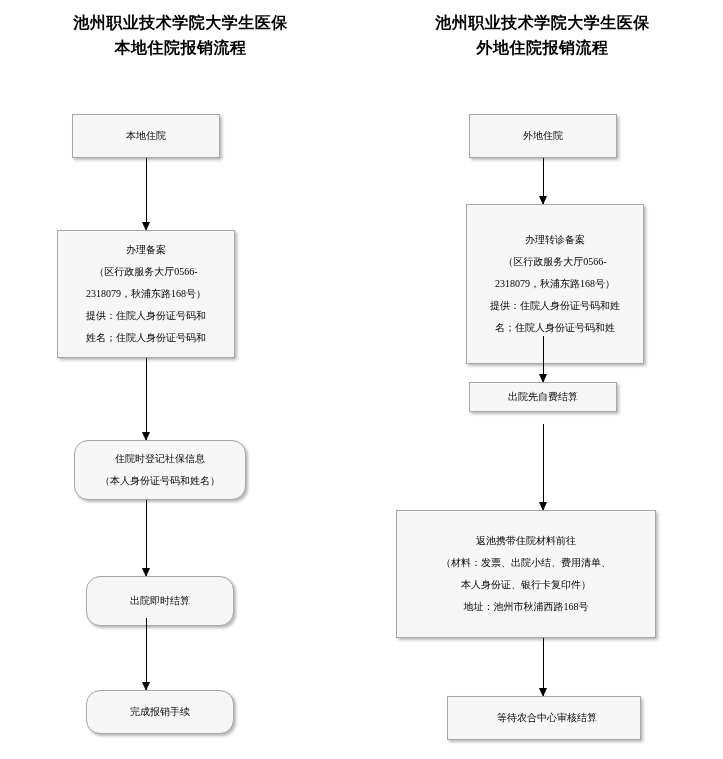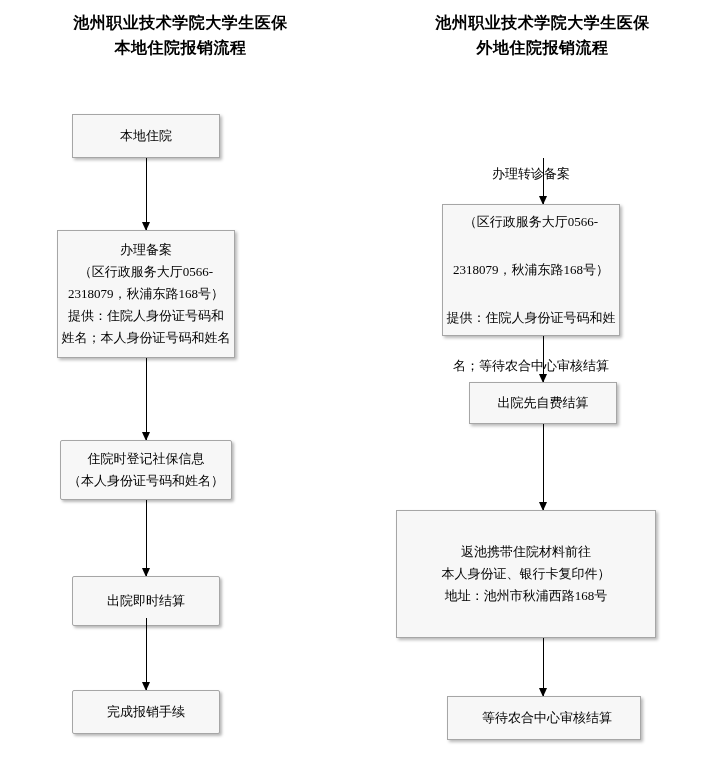--- a/index.html
+++ b/index.html
@@ -45,26 +45,26 @@
   .node {
     position: absolute;
     box-sizing: border-box;
     border: 1px solid #a6a6a6;
     background: #f7f7f7;
     box-shadow: 2px 2px 3px rgba(0,0,0,0.28);
     display: flex;
     flex-direction: column;
     align-items: center;
     justify-content: center;
-    font-size: 13px;
+    font-size: 10px;
     line-height: 22px;
     padding: 2px 6px;
   }
   .node .line { display: block; white-space: nowrap; }
-  .node.rounded { border-radius: 2px; }
+  .node.rounded { border-radius: 14px; margin-left: 14px; }
 
   .arrow {
     position: absolute;
     width: 1px;
     background: #000000;
   }
   .arrow::after {
     content: "";
     position: absolute;
     left: -4px;
@@ -92,21 +92,21 @@
       <span class="line">本地住院</span>
     </div>
 
     <div class="arrow" style="left:146px; top:158px; height:72px;"></div>
 
     <div class="node" style="left:57px; top:230px; width:178px; height:128px;">
       <span class="line">办理备案</span>
       <span class="line">（区行政服务大厅0566-</span>
       <span class="line">2318079，秋浦东路168号）</span>
       <span class="line">提供：住院人身份证号码和</span>
-      <span class="line">姓名；本人身份证号码和姓名</span>
+      <span class="line">姓名；住院人身份证号码和</span>
     </div>
 
     <div class="arrow" style="left:146px; top:358px; height:82px;"></div>
 
     <div class="node rounded" style="left:60px; top:440px; width:172px; height:60px;">
       <span class="line">住院时登记社保信息</span>
       <span class="line">（本人身份证号码和姓名）</span>
     </div>
 
     <div class="arrow" style="left:146px; top:500px; height:76px;"></div>
@@ -123,41 +123,45 @@
 
   </div>
 
   <div class="column column-right">
 
     <div class="col-title" style="top:10px;">
       <span class="line">池州职业技术学院大学生医保</span>
       <span class="line">外地住院报销流程</span>
     </div>
 
+    <div class="node" style="left:107px; top:114px; width:148px; height:44px;">
+      <span class="line">外地住院</span>
+    </div>
 
     <div class="arrow" style="left:181px; top:158px; height:46px;"></div>
 
-    <div class="node" style="left:80px; top:204px; width:178px; height:132px;gap:26px;">
+    <div class="node" style="left:104px; top:204px; width:178px; height:160px;">
       <span class="line">办理转诊备案</span>
       <span class="line">（区行政服务大厅0566-</span>
       <span class="line">2318079，秋浦东路168号）</span>
       <span class="line">提供：住院人身份证号码和姓</span>
-      <span class="line">名；等待农合中心审核结算</span>
+      <span class="line">名；住院人身份证号码和姓</span>
     </div>
 
     <div class="arrow" style="left:181px; top:336px; height:46px;"></div>
 
-    <div class="node" style="left:107px; top:382px; width:148px; height:42px;">
+    <div class="node" style="left:107px; top:382px; width:148px; height:30px;">
       <span class="line">出院先自费结算</span>
     </div>
 
     <div class="arrow" style="left:181px; top:424px; height:86px;"></div>
 
     <div class="node" style="left:34px; top:510px; width:260px; height:128px;">
       <span class="line">返池携带住院材料前往</span>
+      <span class="line">（材料：发票、出院小结、费用清单、</span>
       <span class="line">本人身份证、银行卡复印件）</span>
       <span class="line">地址：池州市秋浦西路168号</span>
     </div>
 
     <div class="arrow" style="left:181px; top:638px; height:58px;"></div>
 
     <div class="node" style="left:85px; top:696px; width:194px; height:44px;padding-left:12px;">
       <span class="line">等待农合中心审核结算</span>
     </div>
 

